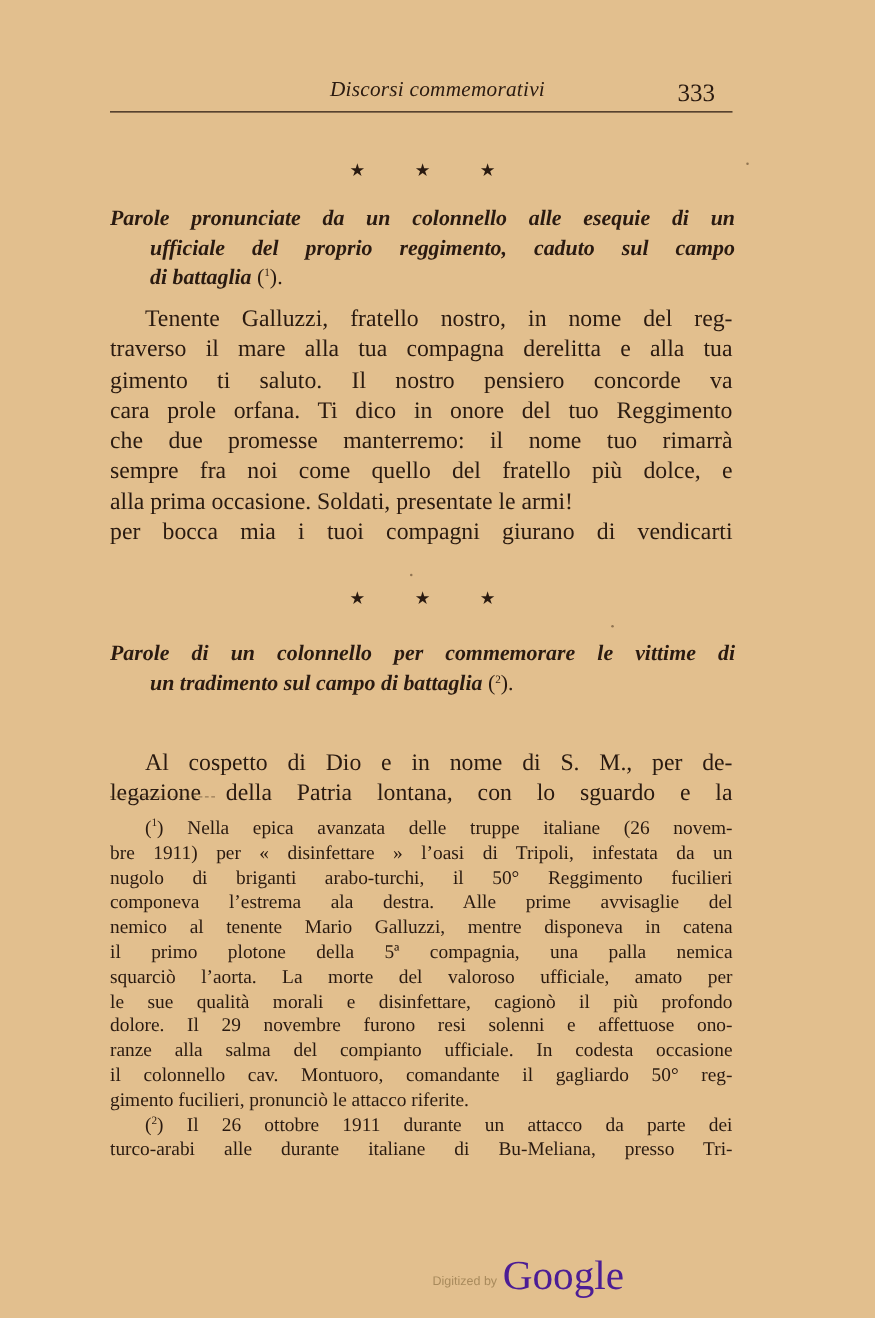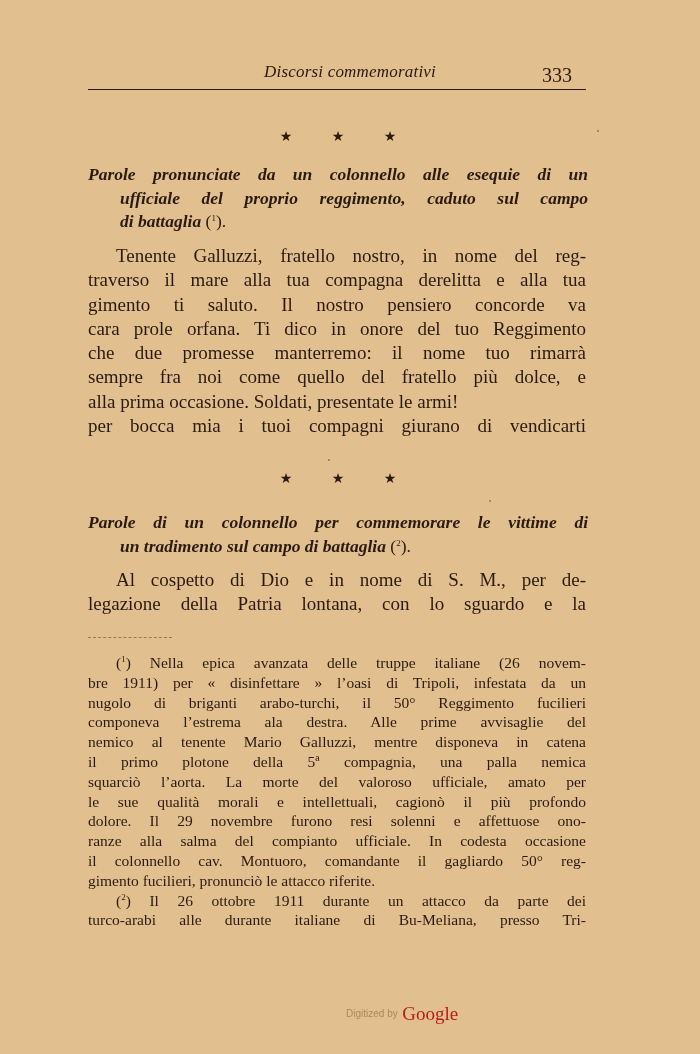--- a/index.html
+++ b/index.html
@@ -97,21 +97,21 @@
     }
     .body-text .line {
       display: block;
       text-align: justify;
       text-align-last: justify;
       white-space: nowrap;
     }
     .body-text .line.first { padding-left: 28px; }
     .body-text .line.last { text-align-last: left; }
     .body-text.b1 { top: 244px; }
-    .body-text.b2 { top: 568px; }
+    .body-text.b2 { top: 599px; }
     .footnote-sep {
       position: absolute;
       top: 637px;
       left: 0;
       width: 84px;
       height: 0;
       border-top: 1px dashed rgba(60,40,20,0.45);
     }
     .footnotes {
       position: absolute;
@@ -137,22 +137,22 @@
       color: #a88a5c;
       font-family: "Liberation Sans", "DejaVu Sans", sans-serif;
       white-space: nowrap;
     }
     .watermark .small {
       font-size: 10px;
       vertical-align: 3px;
     }
     .watermark .brand {
       font-family: "Liberation Serif", "DejaVu Serif", serif;
-      font-size: 19px;
-      color: #b91c1c;
+      font-size: 33px;
+      color: #4c1d95;
     }
     .speck { position:absolute; width:2px; height:2px; background:#5a4228; border-radius:1px; opacity:0.6; }
   </style>
 </head>
 <body>
 
 <div class="page">
 
   <div class="running-head">
     <div class="running-title">Discorsi commemorativi</div>
@@ -194,21 +194,21 @@
   <div class="footnote-sep"></div>
 
   <div class="footnotes">
     <span class="line first">(<sup>1</sup>) <span>Nella epica avanzata delle truppe italiane (26 novem-</span></span>
     <span class="line">bre 1911) per « disinfettare » l’oasi di Tripoli, infestata da un</span>
     <span class="line">nugolo di briganti arabo-turchi, il 50° Reggimento fucilieri</span>
     <span class="line">componeva l’estrema ala destra. Alle prime avvisaglie del</span>
     <span class="line">nemico al tenente Mario Galluzzi, mentre disponeva in catena</span>
     <span class="line">il primo plotone della 5ª compagnia, una palla nemica</span>
     <span class="line">squarciò l’aorta. La morte del valoroso ufficiale, amato per</span>
-    <span class="line">le sue qualità morali e intellettuali, cagionò il più profondo</span>
+    <span class="line">le sue qualità morali e disinfettare, cagionò il più profondo</span>
     <span class="line">dolore. Il 29 novembre furono resi solenni e affettuose ono-</span>
     <span class="line">ranze alla salma del compianto ufficiale. In codesta occasione</span>
     <span class="line">il colonnello cav. Montuoro, comandante il gagliardo 50° reg-</span>
     <span class="line last">gimento fucilieri, pronunciò le attacco riferite.</span>
     <span class="line first">(<sup>2</sup>) <span>Il 26 ottobre 1911 durante un attacco da parte dei</span></span>
     <span class="line">turco-arabi alle durante italiane di Bu-Meliana, presso Tri-</span>
   </div>
 </div>
 
 <div class="speck" style="left:597px;top:130px;"></div>

